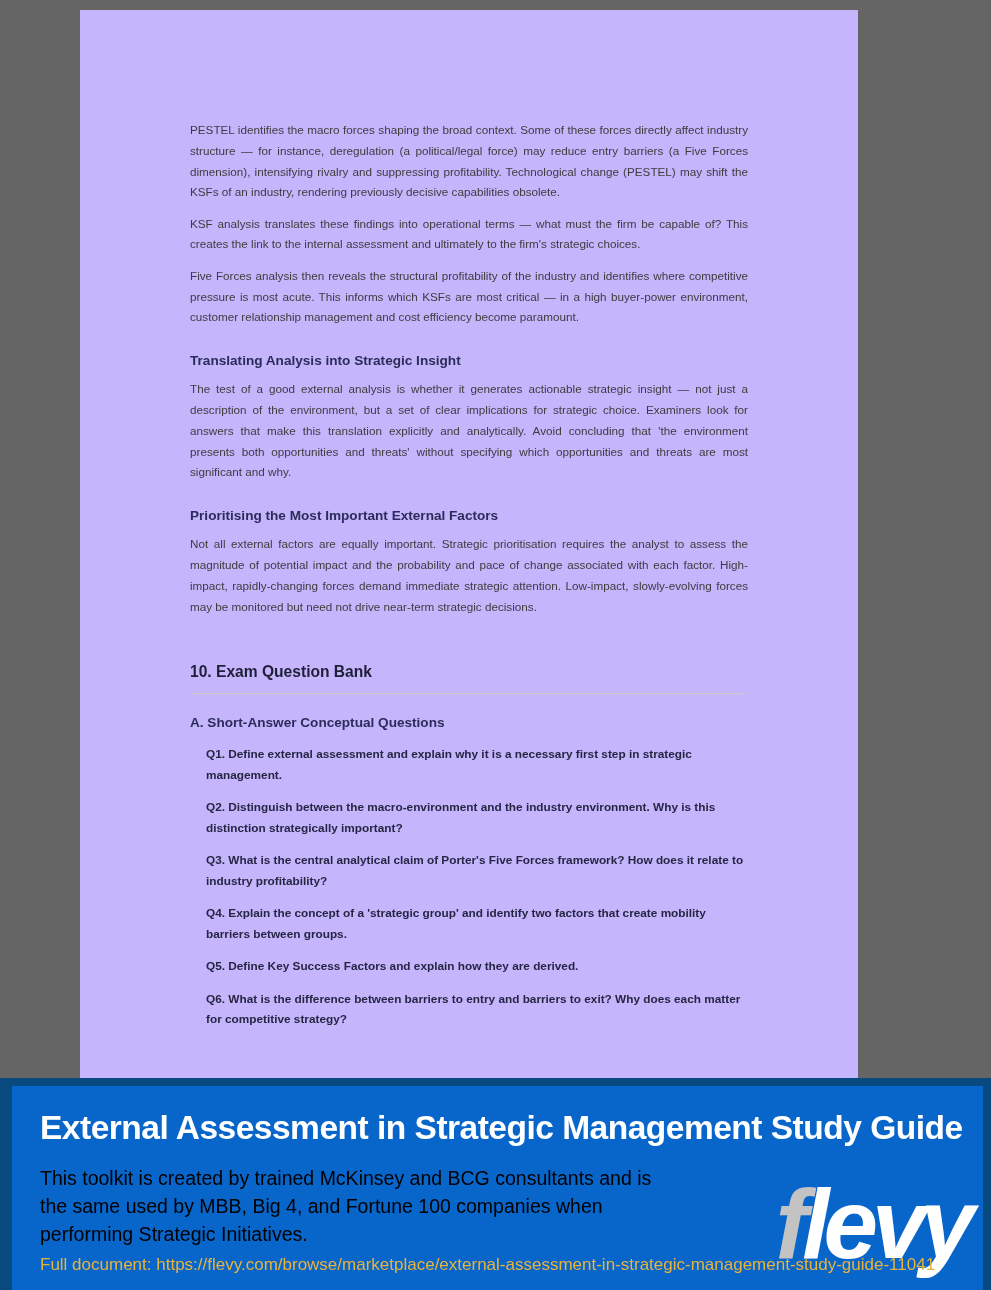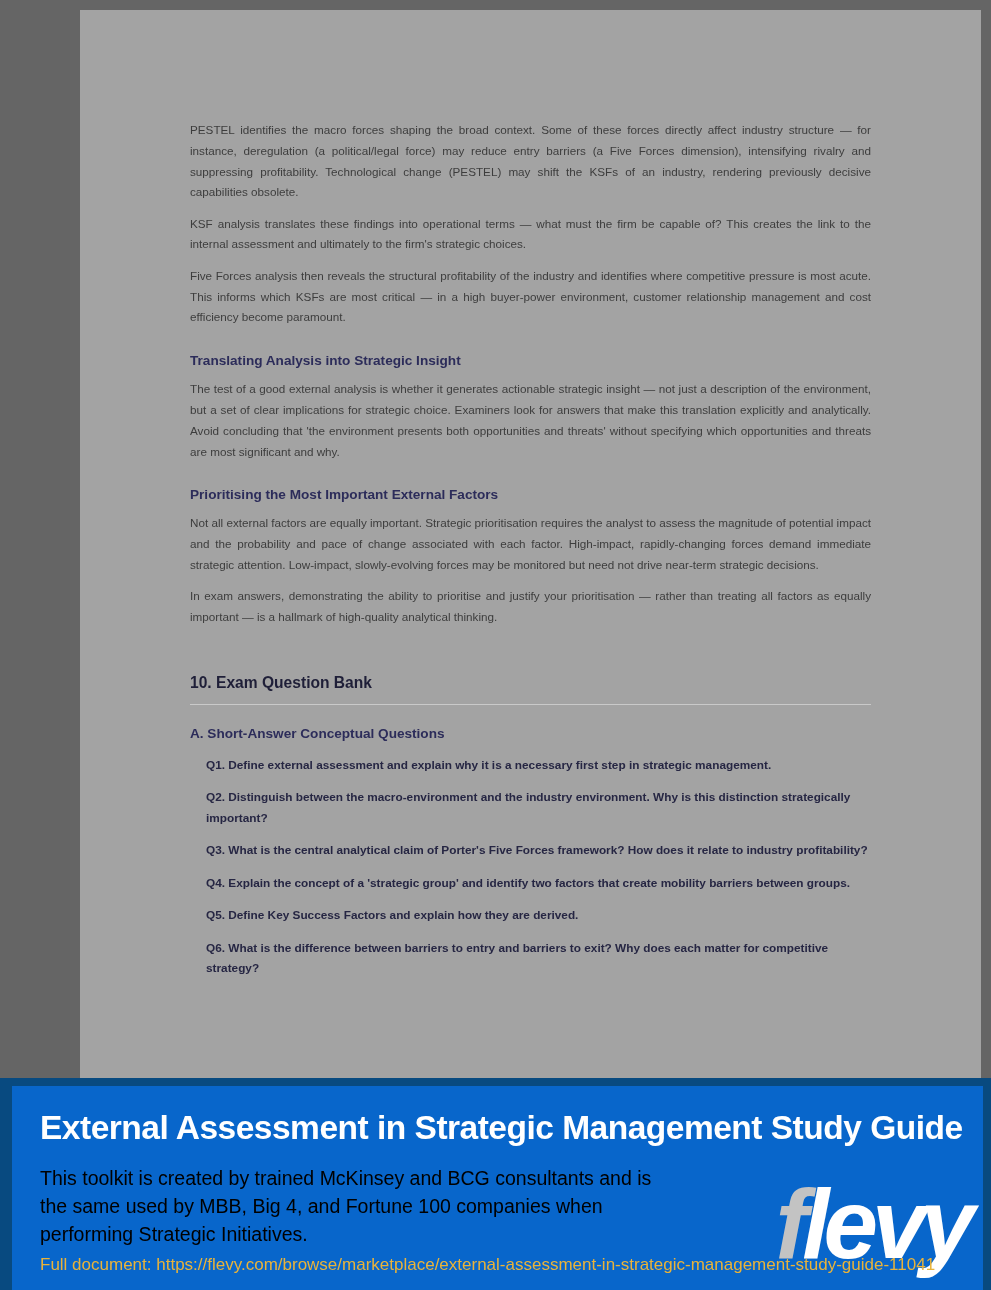--- a/index.html
+++ b/index.html
@@ -8,22 +8,22 @@
     background: #656565;
     overflow: hidden;
     position: relative;
     font-family: "Liberation Sans", sans-serif;
   }
 
   
   .page {
     position: absolute;
     left: 80px; top: 10px;
-    width: 901px; height: 1072px;
-    background: #a3a3a3;
+    width: 778px; height: 1072px;
+    background: #c4b5fd;
   }
   .content {
     padding: 110px 110px 0 110px;
   }
   .para {
     font-size: 11.7px;
     line-height: 20.8px;
     color: #3d3d3d;
     text-align: justify;
     margin: 0 0 10.5px 0;
@@ -127,21 +127,20 @@
 
     <p class="para">PESTEL identifies the macro forces shaping the broad context. Some of these forces directly affect industry structure — for instance, deregulation (a political/legal force) may reduce entry barriers (a Five Forces dimension), intensifying rivalry and suppressing profitability. Technological change (PESTEL) may shift the KSFs of an industry, rendering previously decisive capabilities obsolete.</p>
     <p class="para">KSF analysis translates these findings into operational terms — what must the firm be capable of? This creates the link to the internal assessment and ultimately to the firm's strategic choices.</p>
     <p class="para">Five Forces analysis then reveals the structural profitability of the industry and identifies where competitive pressure is most acute. This informs which KSFs are most critical — in a high buyer-power environment, customer relationship management and cost efficiency become paramount.</p>
 
     <div class="h3">Translating Analysis into Strategic Insight</div>
     <p class="para">The test of a good external analysis is whether it generates actionable strategic insight — not just a description of the environment, but a set of clear implications for strategic choice. Examiners look for answers that make this translation explicitly and analytically. Avoid concluding that 'the environment presents both opportunities and threats' without specifying which opportunities and threats are most significant and why.</p>
 
     <div class="h3">Prioritising the Most Important External Factors</div>
     <p class="para">Not all external factors are equally important. Strategic prioritisation requires the analyst to assess the magnitude of potential impact and the probability and pace of change associated with each factor. High-impact, rapidly-changing forces demand immediate strategic attention. Low-impact, slowly-evolving forces may be monitored but need not drive near-term strategic decisions.</p>
-    <p class="para">In exam answers, demonstrating the ability to prioritise and justify your prioritisation — rather than treating all factors as equally important — is a hallmark of high-quality analytical thinking.</p>
 
     <div class="h2">10. Exam Question Bank</div>
     <hr class="divider">
 
     <div class="h3 subsection">A. Short-Answer Conceptual Questions</div>
 
     <p class="question">Q1. Define external assessment and explain why it is a necessary first step in strategic management.</p>
     <p class="question">Q2. Distinguish between the macro-environment and the industry environment. Why is this distinction strategically important?</p>
     <p class="question">Q3. What is the central analytical claim of Porter's Five Forces framework? How does it relate to industry profitability?</p>
     <p class="question">Q4. Explain the concept of a 'strategic group' and identify two factors that create mobility barriers between groups.</p>

